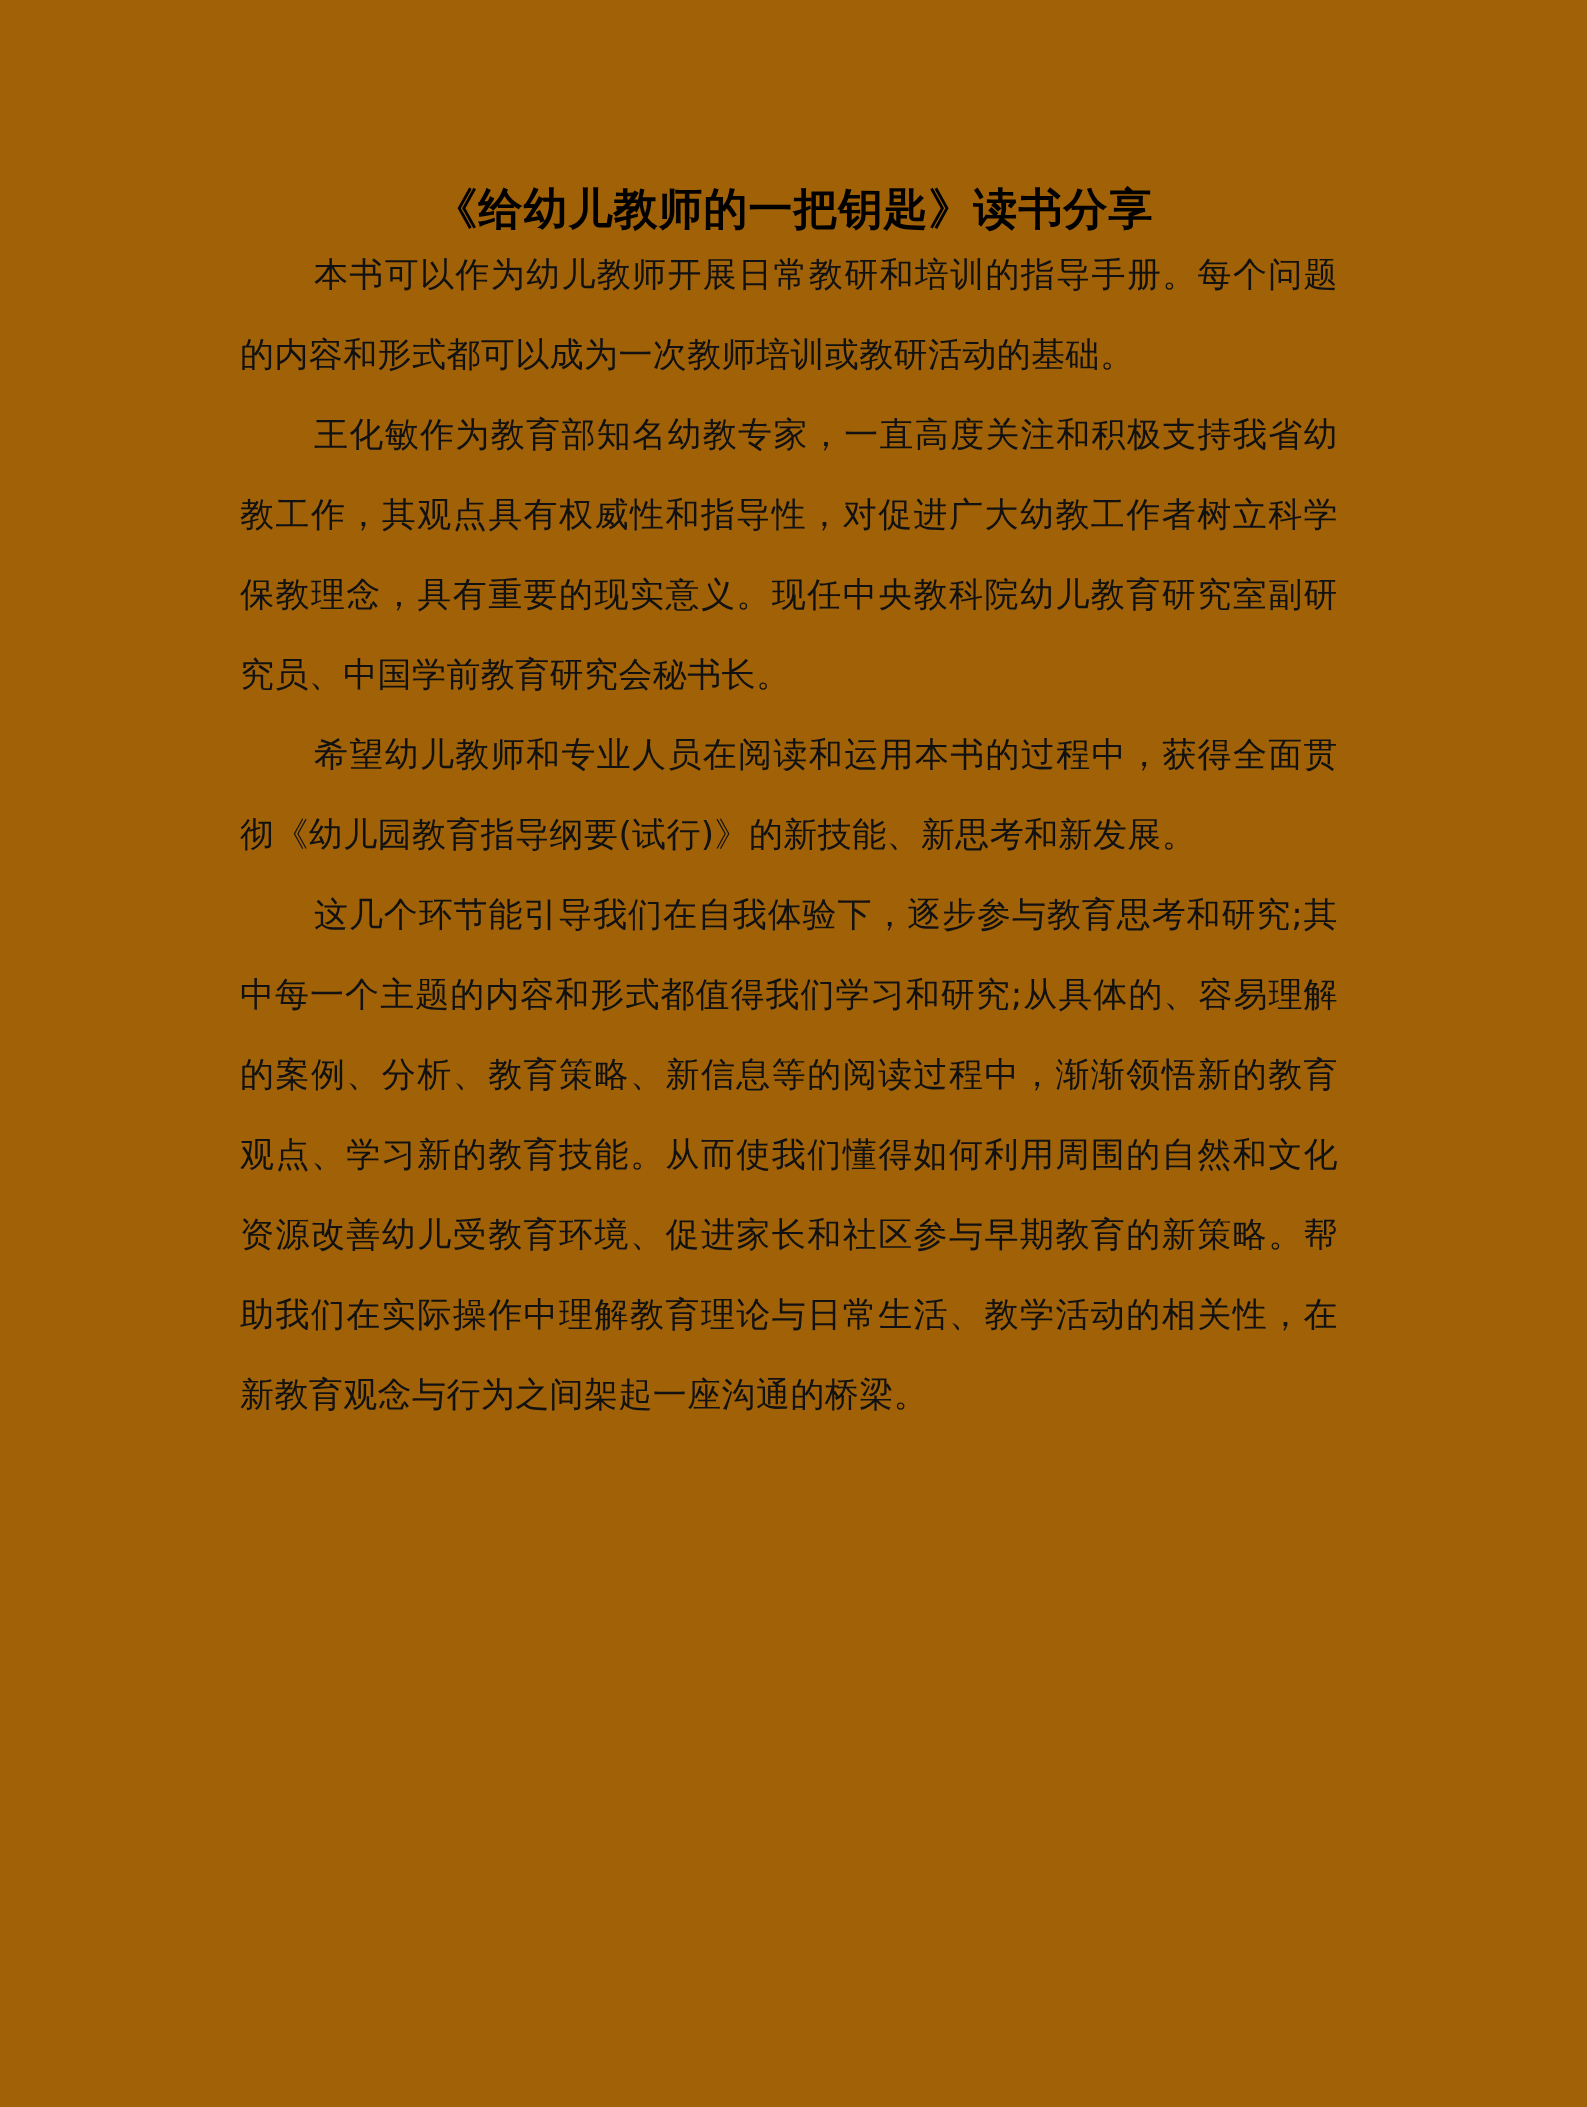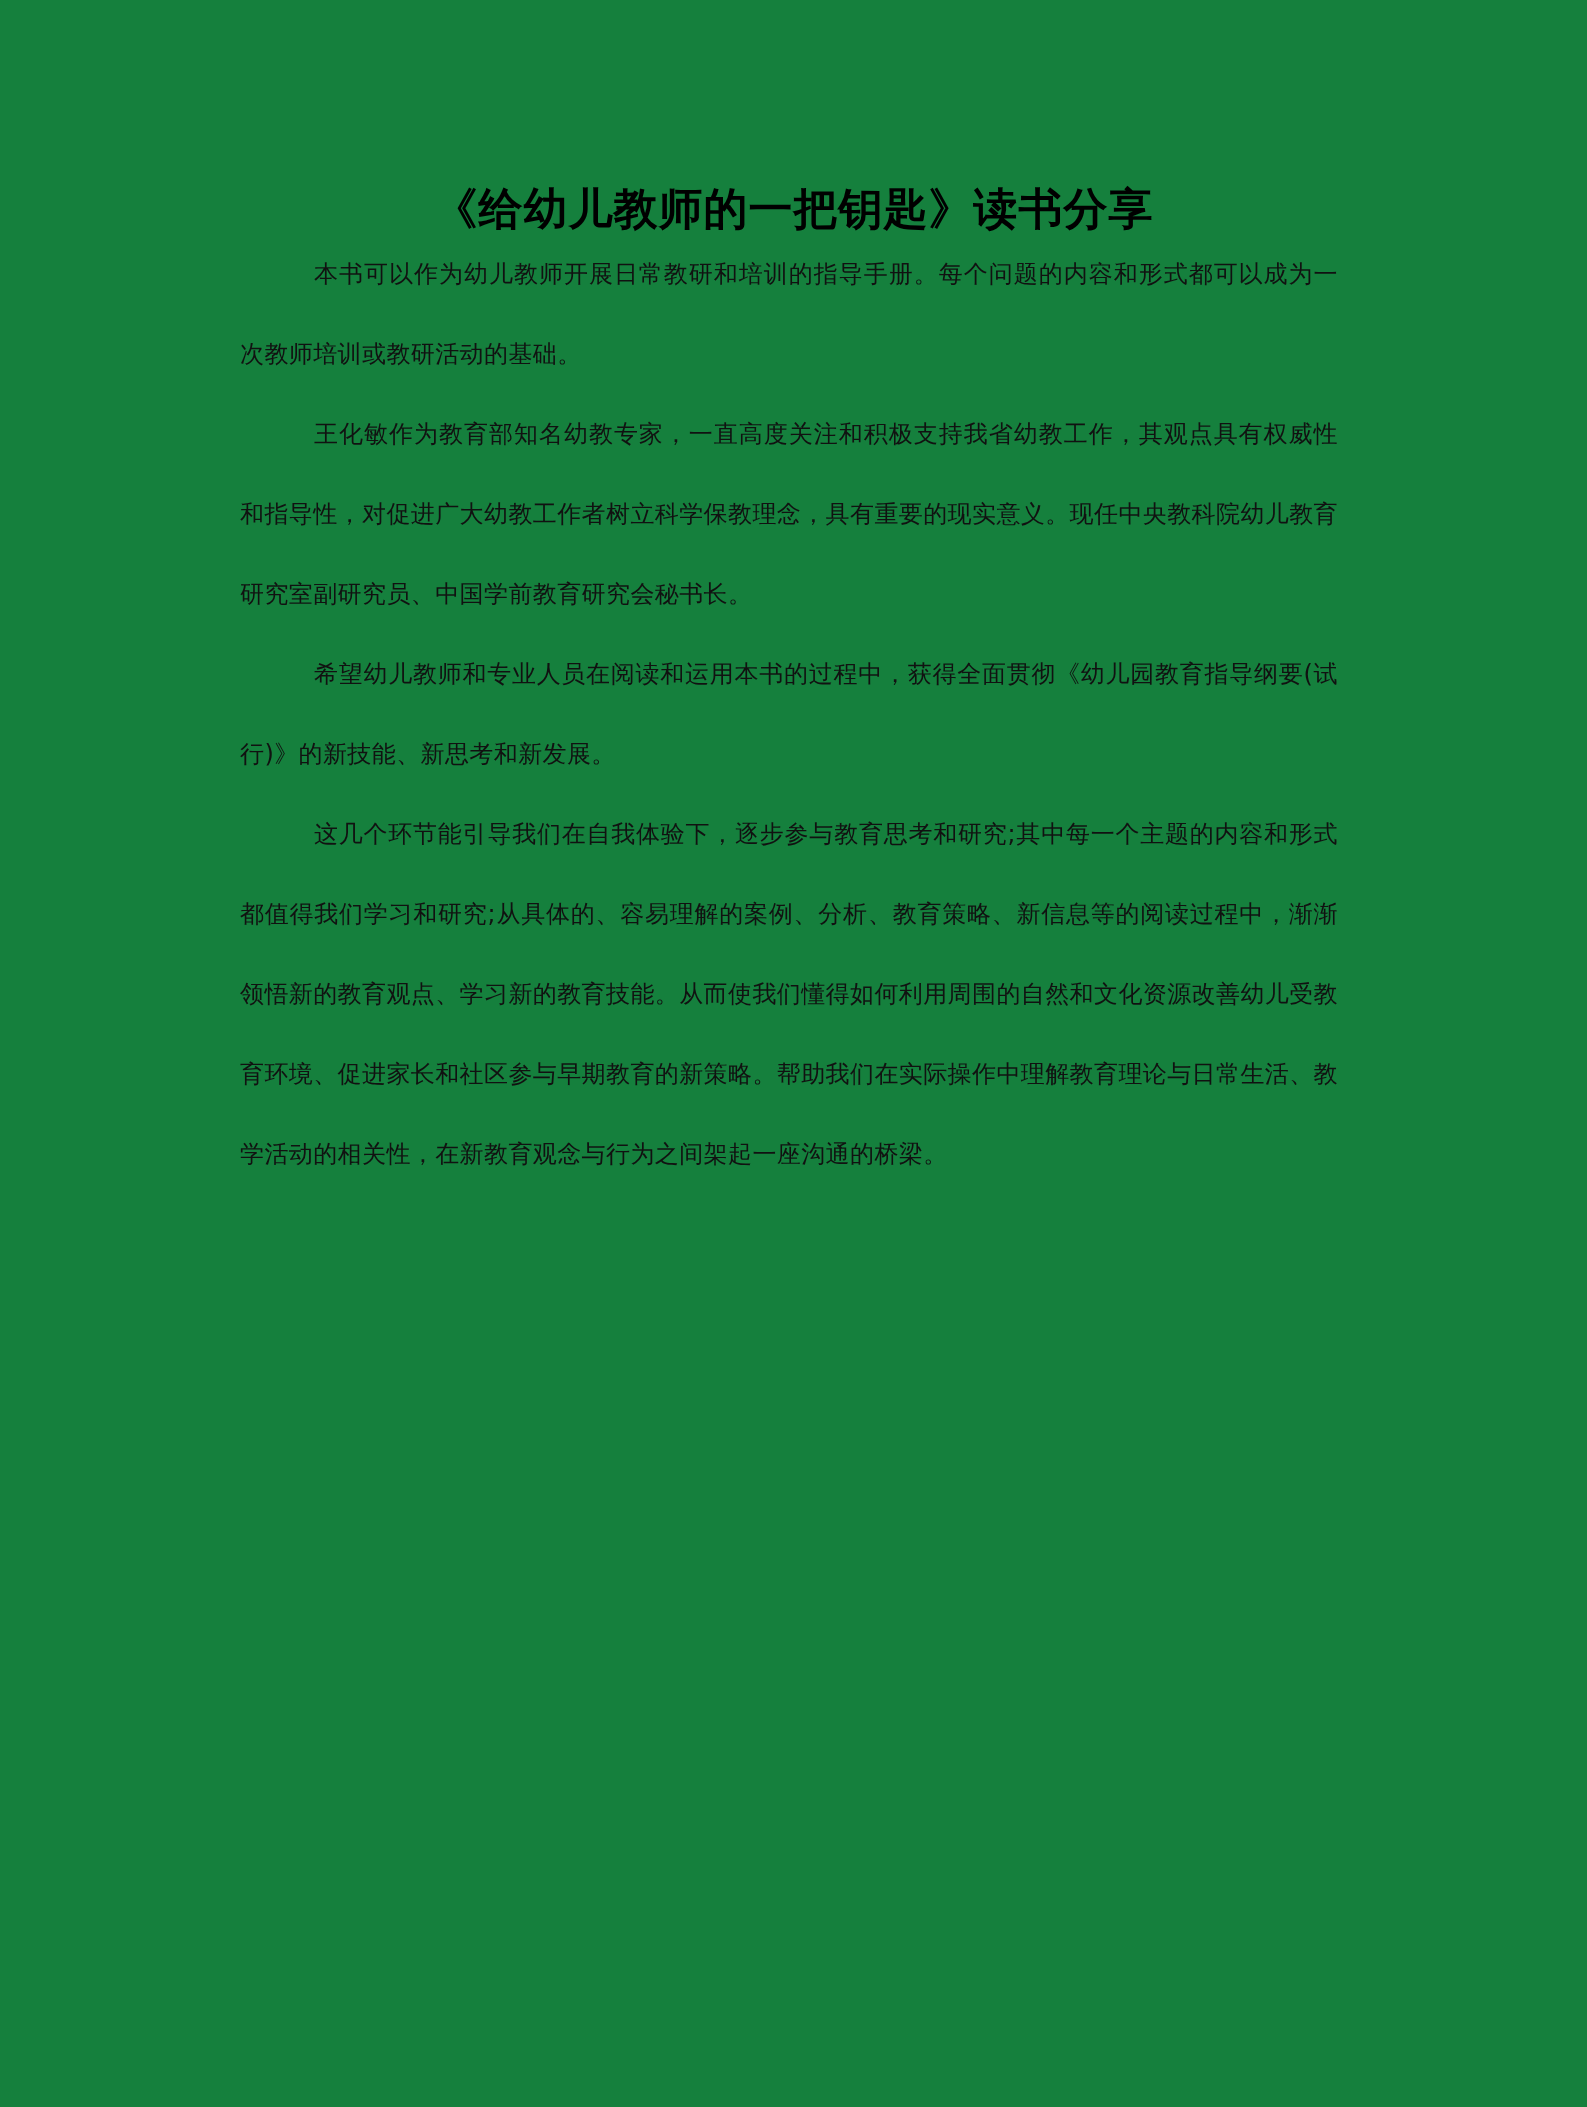--- a/index.html
+++ b/index.html
@@ -14,21 +14,21 @@
       overflow: hidden;
       font-family: "DejaVu Sans", "Liberation Sans", sans-serif;
       color: #000000;
     }
     .page {
       position: absolute;
       left: 0;
       top: 0;
       width: 1587px;
       height: 2107px;
-      background: #15803d;
+      background: #a16207;
     }
     .title {
       position: absolute;
       left: 0;
       top: 150px;
       width: 1587px;
       text-align: center;
       font-family: "DejaVu Serif", "Liberation Serif", serif;
       font-size: 44px;
       line-height: 60px;
@@ -36,21 +36,21 @@
       color: #000;
     }
     .body {
       position: absolute;
       left: 240px;
       top: 234px;
       width: 1098px;
     }
     .para {
       margin: 0;
-      font-size: 24px;
+      font-size: 34px;
       line-height: 80px;
       text-indent: 74px;
       text-align: justify;
       text-justify: inter-character;
       letter-spacing: 0.4px;
       color: #111;
     }
   </style>
 </head>
 <body>

